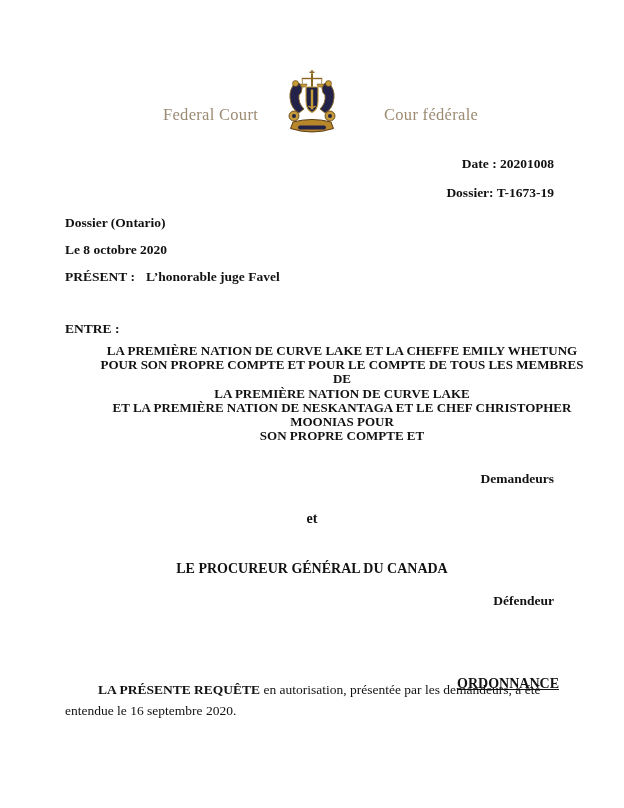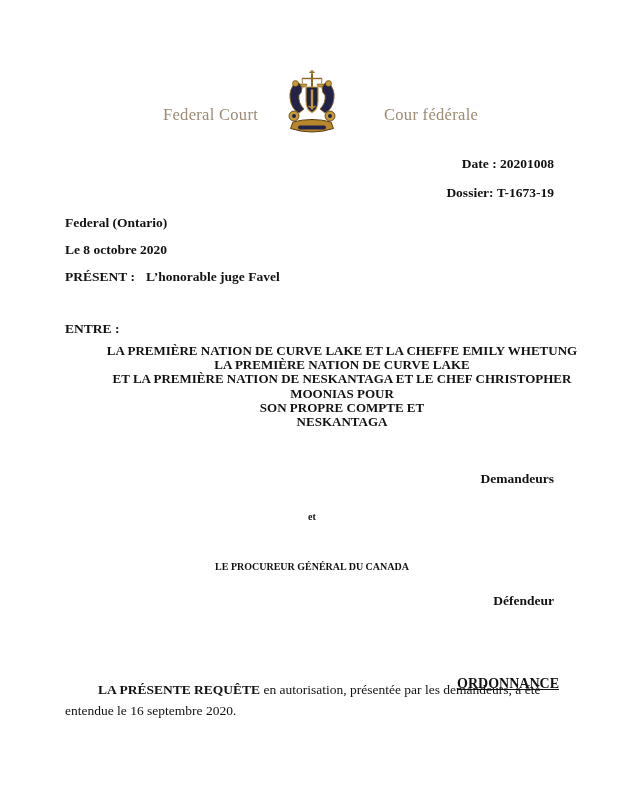--- a/index.html
+++ b/index.html
@@ -68,21 +68,21 @@
     right: 70px;
     font-size: 13.5px; font-weight: bold;
     text-align: right; white-space: nowrap;
   }
   .demandeurs { top: 471px; }
   .defendeur  { top: 593px; }
 
   .centered-line {
     left: 65px; width: 494px;
     text-align: center;
-    font-size: 10px; font-weight: bold;
+    font-size: 14px; font-weight: bold;
   }
   .conjunction { top: 511px; }
   .respondent-name { top: 561px; }
 
   .ordonnance {
     left: 65px; top: 676px; width: 494px;
     text-align: right;
     font-size: 14px; font-weight: bold;
   }
   .ordonnance span { text-decoration: underline; }
@@ -132,35 +132,35 @@
       <path d="M10 53 q19 -5 38 0 l2.5 6.5 q-21.5 7 -43 0 z" fill="#b8872c" stroke="#5a3c10" stroke-width="1"></path>
       <rect x="15" y="56.5" width="28" height="4" rx="2" fill="#23234a"></rect>
     </svg>
   </div>
 
   <div class="abs court-name court-fr">Cour fédérale</div>
 
   <div class="abs meta-line meta-date">Date : 20201008</div>
   <div class="abs meta-line meta-dossier">Dossier: T-1673-19</div>
 
-  <div class="abs venue-line venue-city">Federal (Ontario)</div>
+  <div class="abs venue-line venue-city">Dossier (Ontario)</div>
   <div class="abs venue-line venue-date">Le 8 octobre 2020</div>
   <div class="abs venue-line present-line">
     <span>PRÉSENT :</span><span class="present-value">L’honorable juge Favel</span>
   </div>
 
   <div class="abs entre">ENTRE :</div>
 
   <div class="abs parties">
     <div>LA PREMIÈRE NATION DE CURVE LAKE ET LA CHEFFE EMILY WHETUNG</div>
+    <div>POUR SON PROPRE COMPTE ET POUR LE COMPTE DE TOUS LES MEMBRES DE</div>
     <div>LA PREMIÈRE NATION DE CURVE LAKE</div>
     <div>ET LA PREMIÈRE NATION DE NESKANTAGA ET LE CHEF CHRISTOPHER</div>
     <div>MOONIAS POUR</div>
     <div>SON PROPRE COMPTE ET</div>
-    <div>NESKANTAGA</div>
   </div>
 
   <div class="abs role-right demandeurs">Demandeurs</div>
 
   <div class="abs centered-line conjunction">et</div>
 
   <div class="abs centered-line respondent-name">LE PROCUREUR GÉNÉRAL DU CANADA</div>
 
   <div class="abs role-right defendeur">Défendeur</div>
 

